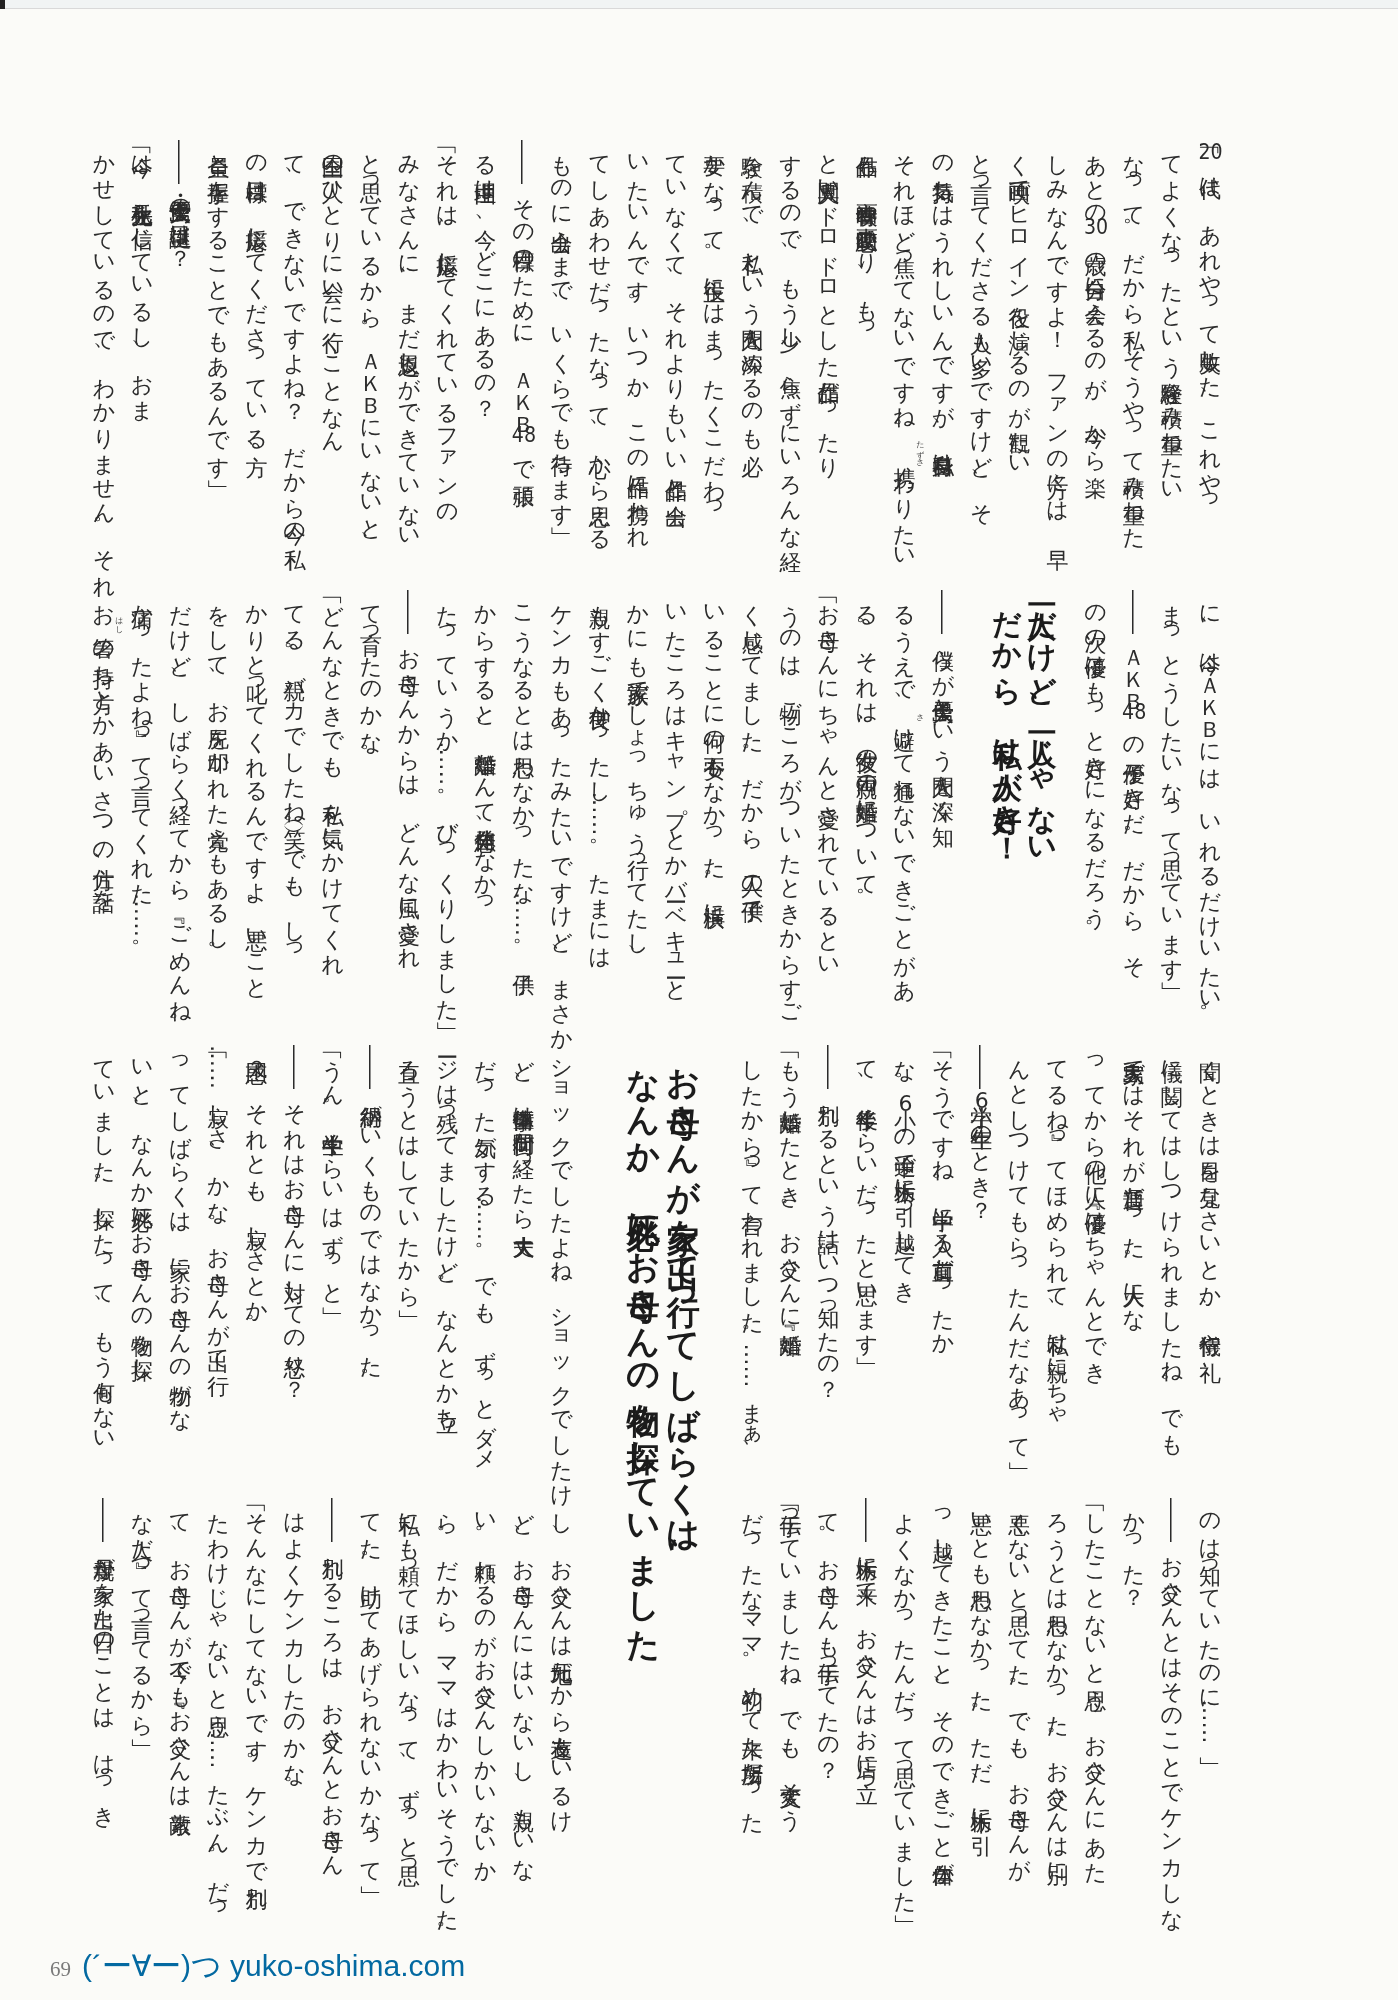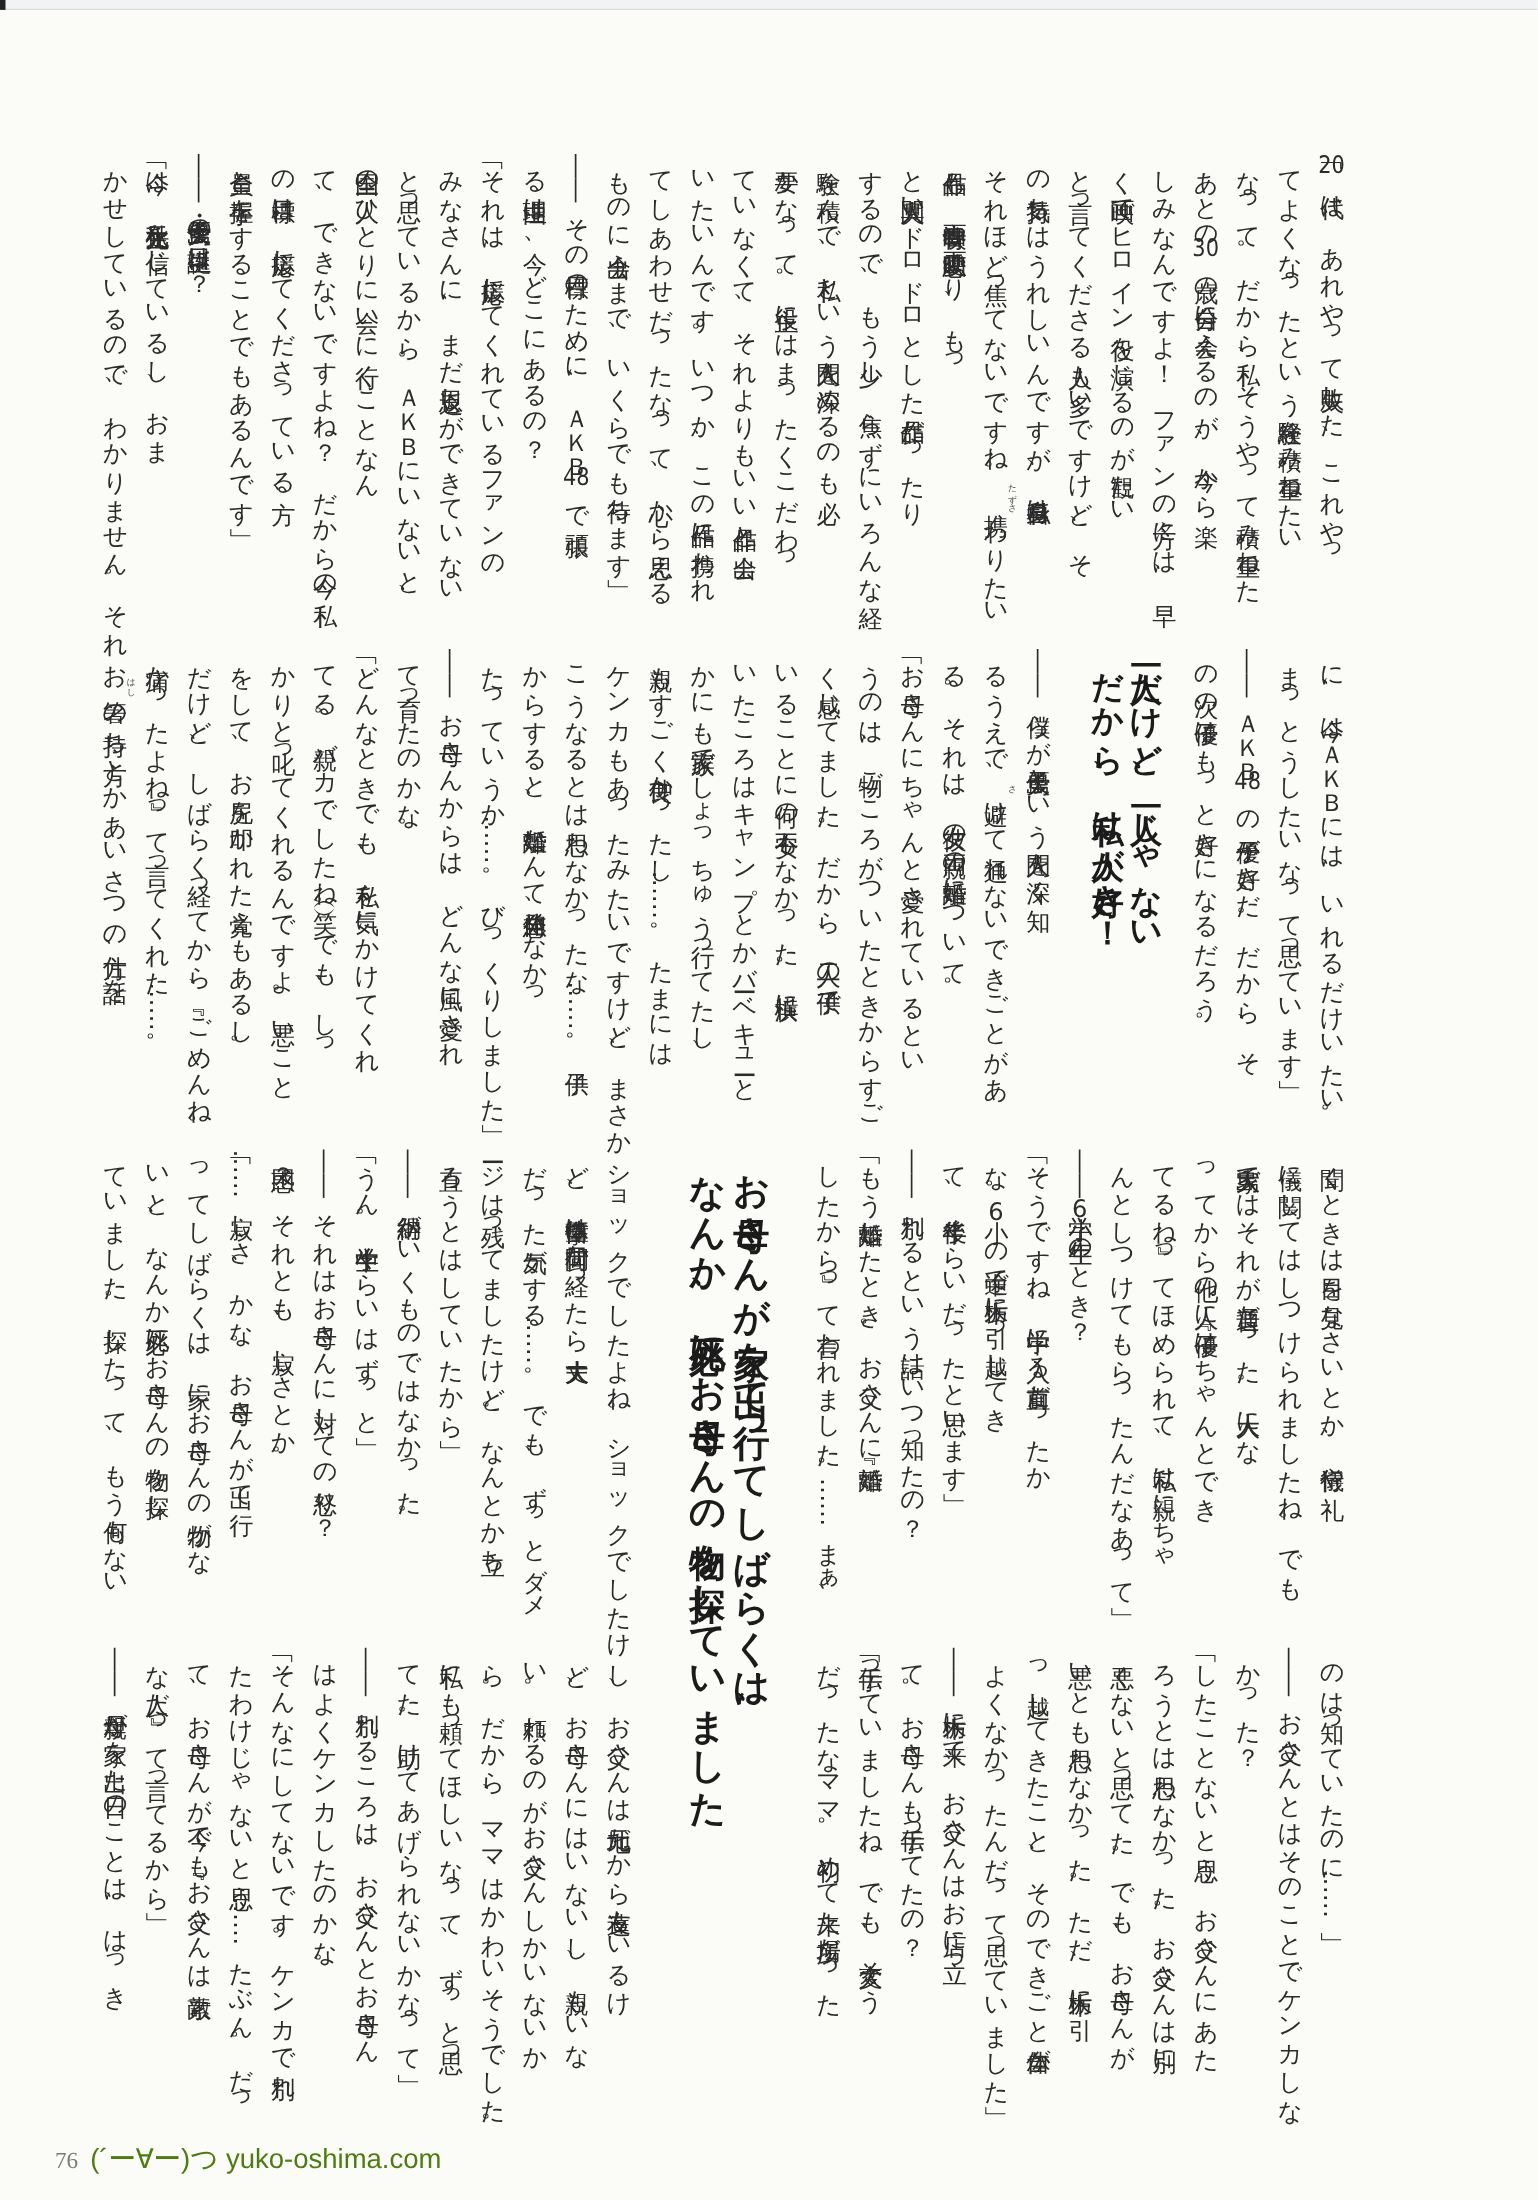--- a/index.html
+++ b/index.html
@@ -56,21 +56,21 @@
   .footer {
     position: absolute; left: 50px; top: 1946px;
     display: flex; align-items: baseline; white-space: nowrap;
   }
   .page-num {
     font-family: "Liberation Serif", serif;
     font-size: 21px; color: #7a7a7a; margin-right: 11px;
   }
   .footer-text {
     font-family: "Liberation Sans", sans-serif;
-    font-size: 25px; color: #4d7c0f;
+    font-size: 30px; color: #0369a1;
   }
 </style>
 </head>
 <body>
 
 <div class="page">
   <div class="top-band"></div>
   <div class="corner-mark"></div>
 
   <div class="tier" style="top:140px;">
@@ -197,16 +197,16 @@
     <div class="col">――別れるころは、お父さんとお母さん</div>
     <div class="col">はよくケンカしたのかな。</div>
     <div class="col">「そんなにしてないです。ケンカで別れ</div>
     <div class="col">たわけじゃないと思う……たぶん。だっ</div>
     <div class="col">て、お母さんが今でも『お父さんは素敵</div>
     <div class="col">な人だ』って言ってるから」</div>
     <div class="col">――母親が家を出た日のことは、はっき</div>
   </div>
 
   <div class="footer">
-    <span class="page-num">76</span>
+    <span class="page-num">69</span>
     <span class="footer-text">(´ー∀ー)つ yuko-oshima.com</span>
   </div>
 </div>
 
 </body></html>

